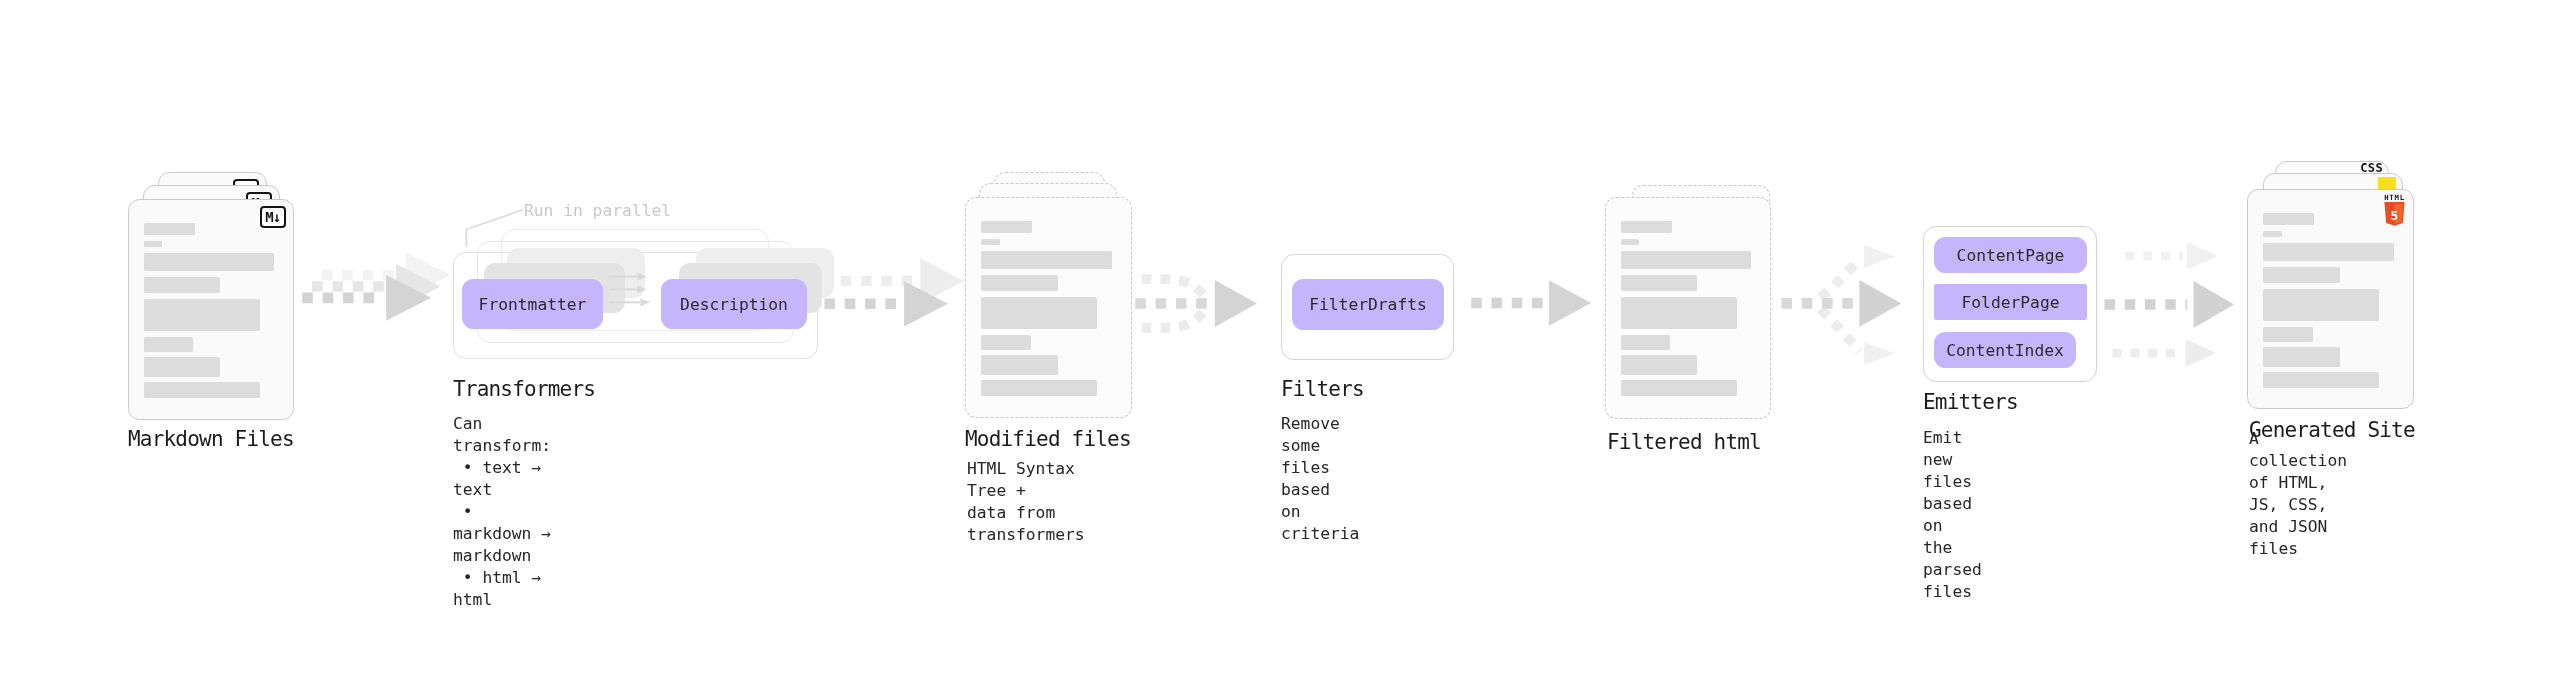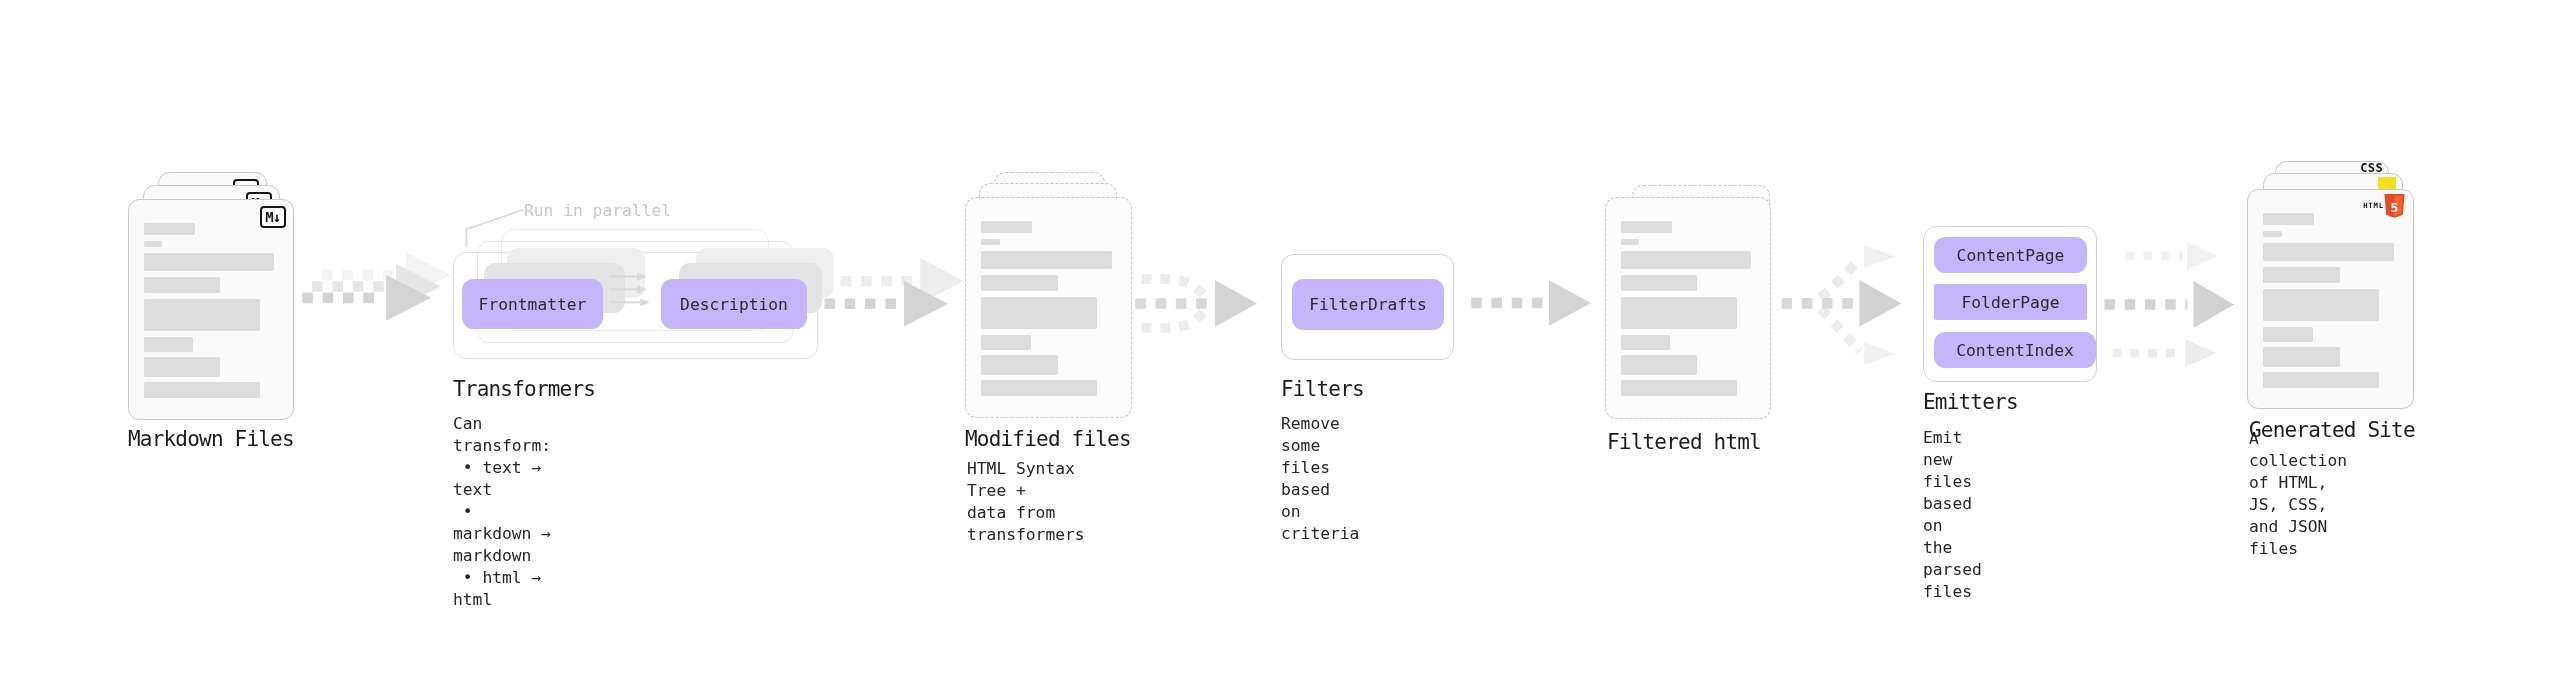--- a/index.html
+++ b/index.html
@@ -32,21 +32,21 @@
   .frame{position:absolute;box-sizing:border-box;border-radius:13px;border:1.6px solid #e0e0e0;background:transparent;}
   .frame.f2{border-color:#e6e6e6;}
   .frame.f3{border-color:#ebebeb;}
   .panel{position:absolute;box-sizing:border-box;background:#ffffff;border:1.6px solid #d4d4d4;border-radius:13px;}
   
   .md-badge{
     position:absolute;top:5.7px;right:7.3px;border:2.4px solid #141414;border-radius:4.1px;
     background:#ffffff;color:#141414;font-weight:bold;font-size:14px;line-height:18.7px;
     padding:0 3.3px;letter-spacing:-0.8px;
   }
-  .html5-badge{position:absolute;top:4.1px;right:8.1px;display:flex;align-items:center;}
+  .html5-badge{position:absolute;top:4.1px;right:8.1px;display:flex;flex-direction:column;align-items:flex-end;}
   .html5-word{font-size:7.3px;font-weight:bold;color:#141414;letter-spacing:0.8px;line-height:8.1px;}
   .js-badge{position:absolute;top:3.3px;right:5.7px;width:18.7px;height:11.4px;background:#f7df1e;}
   .css-badge{position:absolute;top:3.3px;right:4.9px;display:flex;flex-direction:column;align-items:center;gap:0.8px;}
   .css-word{font-size:12px;font-weight:bold;color:#141414;line-height:6.5px;letter-spacing:0.4px;}
   .css-bar{width:16.3px;height:3.3px;background:#2966e3;}
   svg{display:block;}
 </style>
 </head>
 <body>
 
@@ -198,21 +198,21 @@
   <path d="M 52 84 Q 80 112 100 136" fill="none" stroke="#ececec" stroke-width="12" stroke-dasharray="12 11"></path>
   <polygon points="106,125 144,139 106,153" fill="#f0f0f0"></polygon>
   <line x1="4" y1="77" x2="92" y2="77" stroke="#d8d8d8" stroke-width="13" stroke-dasharray="13 12"></line>
   <polygon points="100,48 152,77 100,106" fill="#d2d2d2"></polygon>
 </svg>
 
 <div class="abs">
   <div class="panel" style="left:1923px;top:226px;width:174px;height:156px;"></div>
   <div class="pill" style="left:1934px;top:237px;width:153px;height:36px;border-radius:11.4px;">ContentPage</div>
   <div class="pill" style="left:1934px;top:284px;width:153px;height:36px;border-radius:2px;">FolderPage</div>
-  <div class="pill" style="left:1934px;top:332px;width:162px;height:36px;border-radius:11.4px;">ContentIndex</div>
+  <div class="pill" style="left:1934px;top:332px;width:142px;height:36px;border-radius:11.4px;">ContentIndex</div>
   <div class="label" style="left:1923px;top:390px;">Emitters</div>
   <div class="sub" style="left:1923px;top:427px;">Emit new files based on
 the parsed files</div>
 </div>
 
 <svg class="abs" style="left:2101px;top:234px;" width="143" height="141" viewBox="0 0 176 174">
   <line x1="30" y1="27" x2="100" y2="27" stroke="#f1f1f1" stroke-width="11" stroke-dasharray="11 11"></line>
   <polygon points="106,10 144,27 106,44" fill="#f1f1f1"></polygon>
   <line x1="4" y1="87" x2="106" y2="87" stroke="#d2d2d2" stroke-width="13" stroke-dasharray="13 12"></line>
   <polygon points="114,58 164,87 114,116" fill="#d2d2d2"></polygon>

